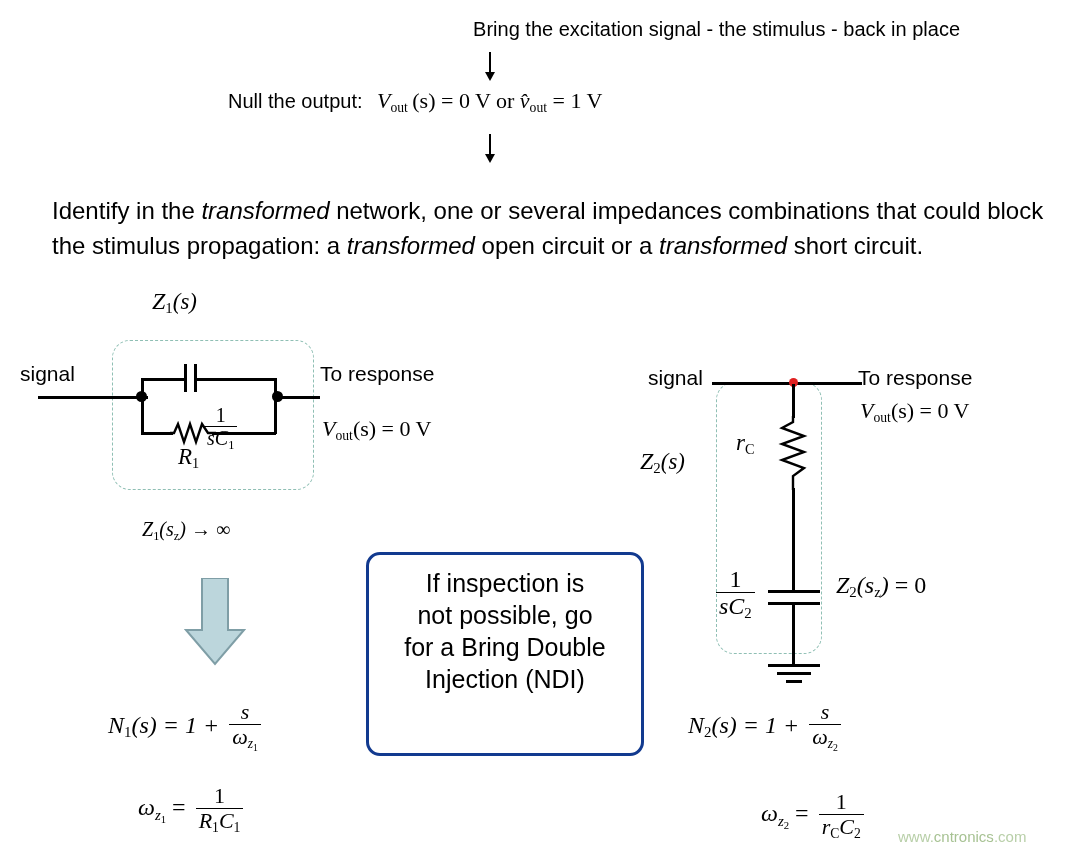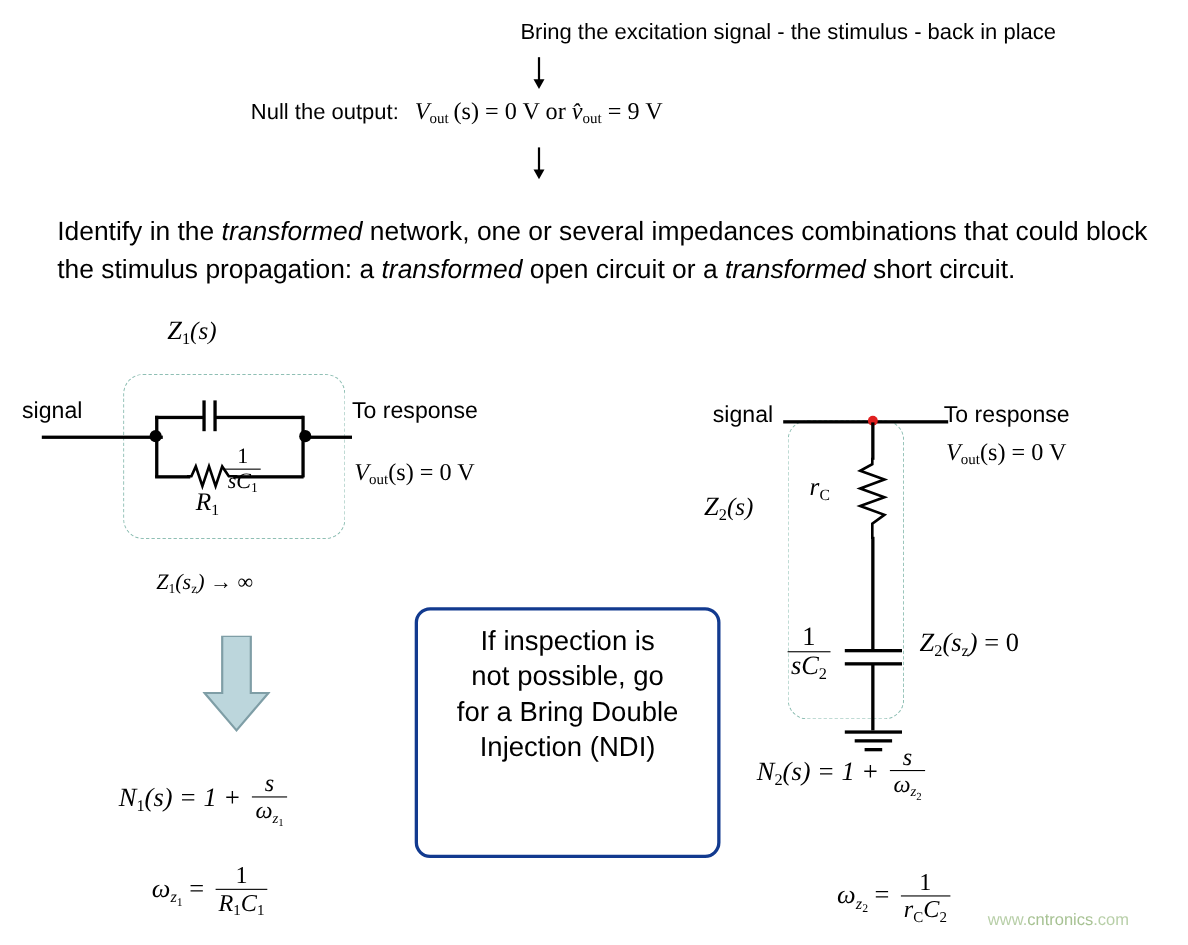--- a/index.html
+++ b/index.html
@@ -132,21 +132,21 @@
     <div class="arr-head" style="left:485px; top:72px;"></div>
   </div>
 
   <div class="abs" style="left:228px; top:88px; width:620px;">
     <span style="font-size:20px;">Null the output:</span>
     <span class="math" style="margin-left:10px;">
       <span class="v">V</span><sub>out</sub><span class="up"> </span><span class="up">(s) = 0 V  or</span>
       <span style="position:relative; display:inline-block;">
         <span class="v">v̂</span><sub>out</sub>
       </span>
-      <span class="up">= 9 V</span>
+      <span class="up">= 1 V</span>
     </span>
   </div>
 
   <div>
     <div class="arr-line" style="left:489px; top:134px; height:22px;"></div>
     <div class="arr-head" style="left:485px; top:154px;"></div>
   </div>
 
   <div class="abs body-text" style="left:52px; top:194px; width:1010px;">
     <span>Identify in the </span><span class="it">transformed</span><span> network, one or several impedances combinations that could block the stimulus propagation: a </span><span class="it">transformed</span><span> open circuit or a </span><span class="it">transformed</span><span> short circuit.</span>
@@ -224,21 +224,21 @@
 
   <div class="abs math" style="left:138px; top:784px; font-size:24px;">
     <span class="serif-it">ω</span><sub style="font-style:italic;"><span>z</span><sub style="font-style:normal;">1</sub></sub>
     <span class="up">=</span>
     <span class="frac" style="font-size:22px; margin-left:4px;">
       <span class="num"><span class="serif">1</span></span>
       <span class="den"><span class="serif-it">R</span><sub style="font-style:normal;">1</sub><span class="serif-it">C</span><sub style="font-style:normal;">1</sub></span>
     </span>
   </div>
 
-  <div class="callout" style="left:366px; top:552px; width:278px; height:228px;margin-left:11px;">
+  <div class="callout" style="left:366px; top:552px; width:278px; height:204px;">
     <div>If inspection is</div>
     <div>not possible, go</div>
     <div>for a Bring Double</div>
     <div>Injection (NDI)</div>
   </div>
 
   <div class="dashbox" style="left:716px; top:382px; width:104px; height:270px;"></div>
 
   <div class="abs" style="left:648px; top:366px; font-size:21px;">signal</div>
 
@@ -284,21 +284,21 @@
     <span class="frac" style="font-size:24px;">
       <span class="num">1</span>
       <span class="den"><span class="serif-it">s</span><span class="serif-it">C</span><sub style="font-style:normal; font-family:'Liberation Serif',serif;">2</sub></span>
     </span>
   </div>
 
   <div class="abs math" style="left:836px; top:572px; font-size:24px;">
     <span class="v">Z</span><sub style="font-style:normal;">2</sub><span class="v">(</span><span class="v">s</span><sub>z</sub><span class="v">)</span>&nbsp;<span class="up">= 0</span>
   </div>
 
-  <div class="abs math" style="left:688px; top:676px; font-size:24px;">
+  <div class="abs math" style="left:688px; top:700px; font-size:24px;">
     <span class="v">N</span><sub style="font-style:normal;">2</sub><span class="v">(s) = 1 +</span>
     <span class="frac" style="font-size:22px; margin-left:4px;">
       <span class="num"><span class="serif-it">s</span></span>
       <span class="den"><span class="serif-it">ω</span><sub style="font-style:italic;"><span>z</span><sub style="font-style:normal;">2</sub></sub></span>
     </span>
   </div>
 
   <div class="abs math" style="left:718px; top:790px; font-size:24px;margin-left:43px;">
     <span class="serif-it">ω</span><sub style="font-style:italic;"><span>z</span><sub style="font-style:normal;">2</sub></sub>
     <span class="up">=</span>

